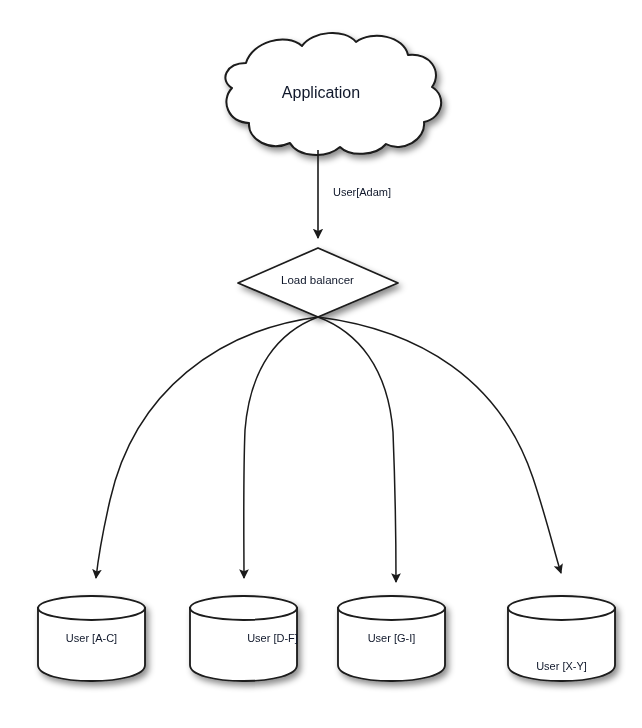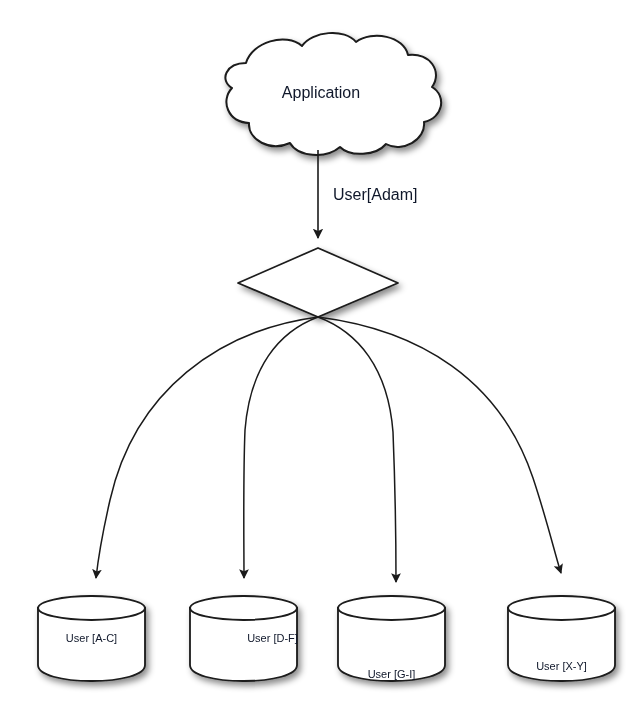--- a/index.html
+++ b/index.html
@@ -31,37 +31,37 @@
   }
   .label-application {
     left: 0;
     top: 84px;
     width: 642px;
     font-size: 16px;
   }
   .label-edge-user {
     left: 333px;
     top: 186px;
-    font-size: 16px;
+    font-size: 11px;
     text-align: left;
     width: auto;
   }
   .label-loadbalancer {
     left: 237px;
     top: 274px;
     width: 161px;
     font-size: 11.5px;
   }
   .label-db {
     font-size: 11px;
     width: 107px;
   }
   .db1 { left: 38px;  top: 632px; }
   .db2 { left: 190px; top: 632px; padding-left: 29px; }
-  .db3 { left: 338px; top: 668px; }
+  .db3 { left: 338px; top: 632px; }
   .db4 { left: 508px; top: 660px; }
 </style>
 </head>
 <body>
 
 <div id="canvas">
 
   <svg id="diagram-svg" viewBox="0 0 642 728" xmlns="http://www.w3.org/2000/svg">
     <defs>
       <filter id="softshadow" x="-30%" y="-30%" width="180%" height="180%">
@@ -116,20 +116,21 @@
       <path d="M 508 608 L 508 665 C 508 675, 532 681, 561.5 681
                C 591 681, 615 675, 615 665 L 615 608 Z" fill="#ffffff" stroke="#1a1a1a" stroke-width="1.8"></path>
       <ellipse cx="561.5" cy="608" rx="53.5" ry="12" fill="#ffffff" stroke="#1a1a1a" stroke-width="1.8"></ellipse>
     </g>
   </svg>
 
   <div class="node-label label-application">Application</div>
 
   <div class="node-label label-edge-user">User[Adam]</div>
 
+  <div class="node-label label-loadbalancer">Load balancer</div>
 
   <div class="node-label label-db db1">User [A-C]</div>
 
   <div class="node-label label-db db2">User [D-F]</div>
 
   <div class="node-label label-db db3">User [G-I]</div>
 
   <div class="node-label label-db db4">User [X-Y]</div>
 
 </div>

